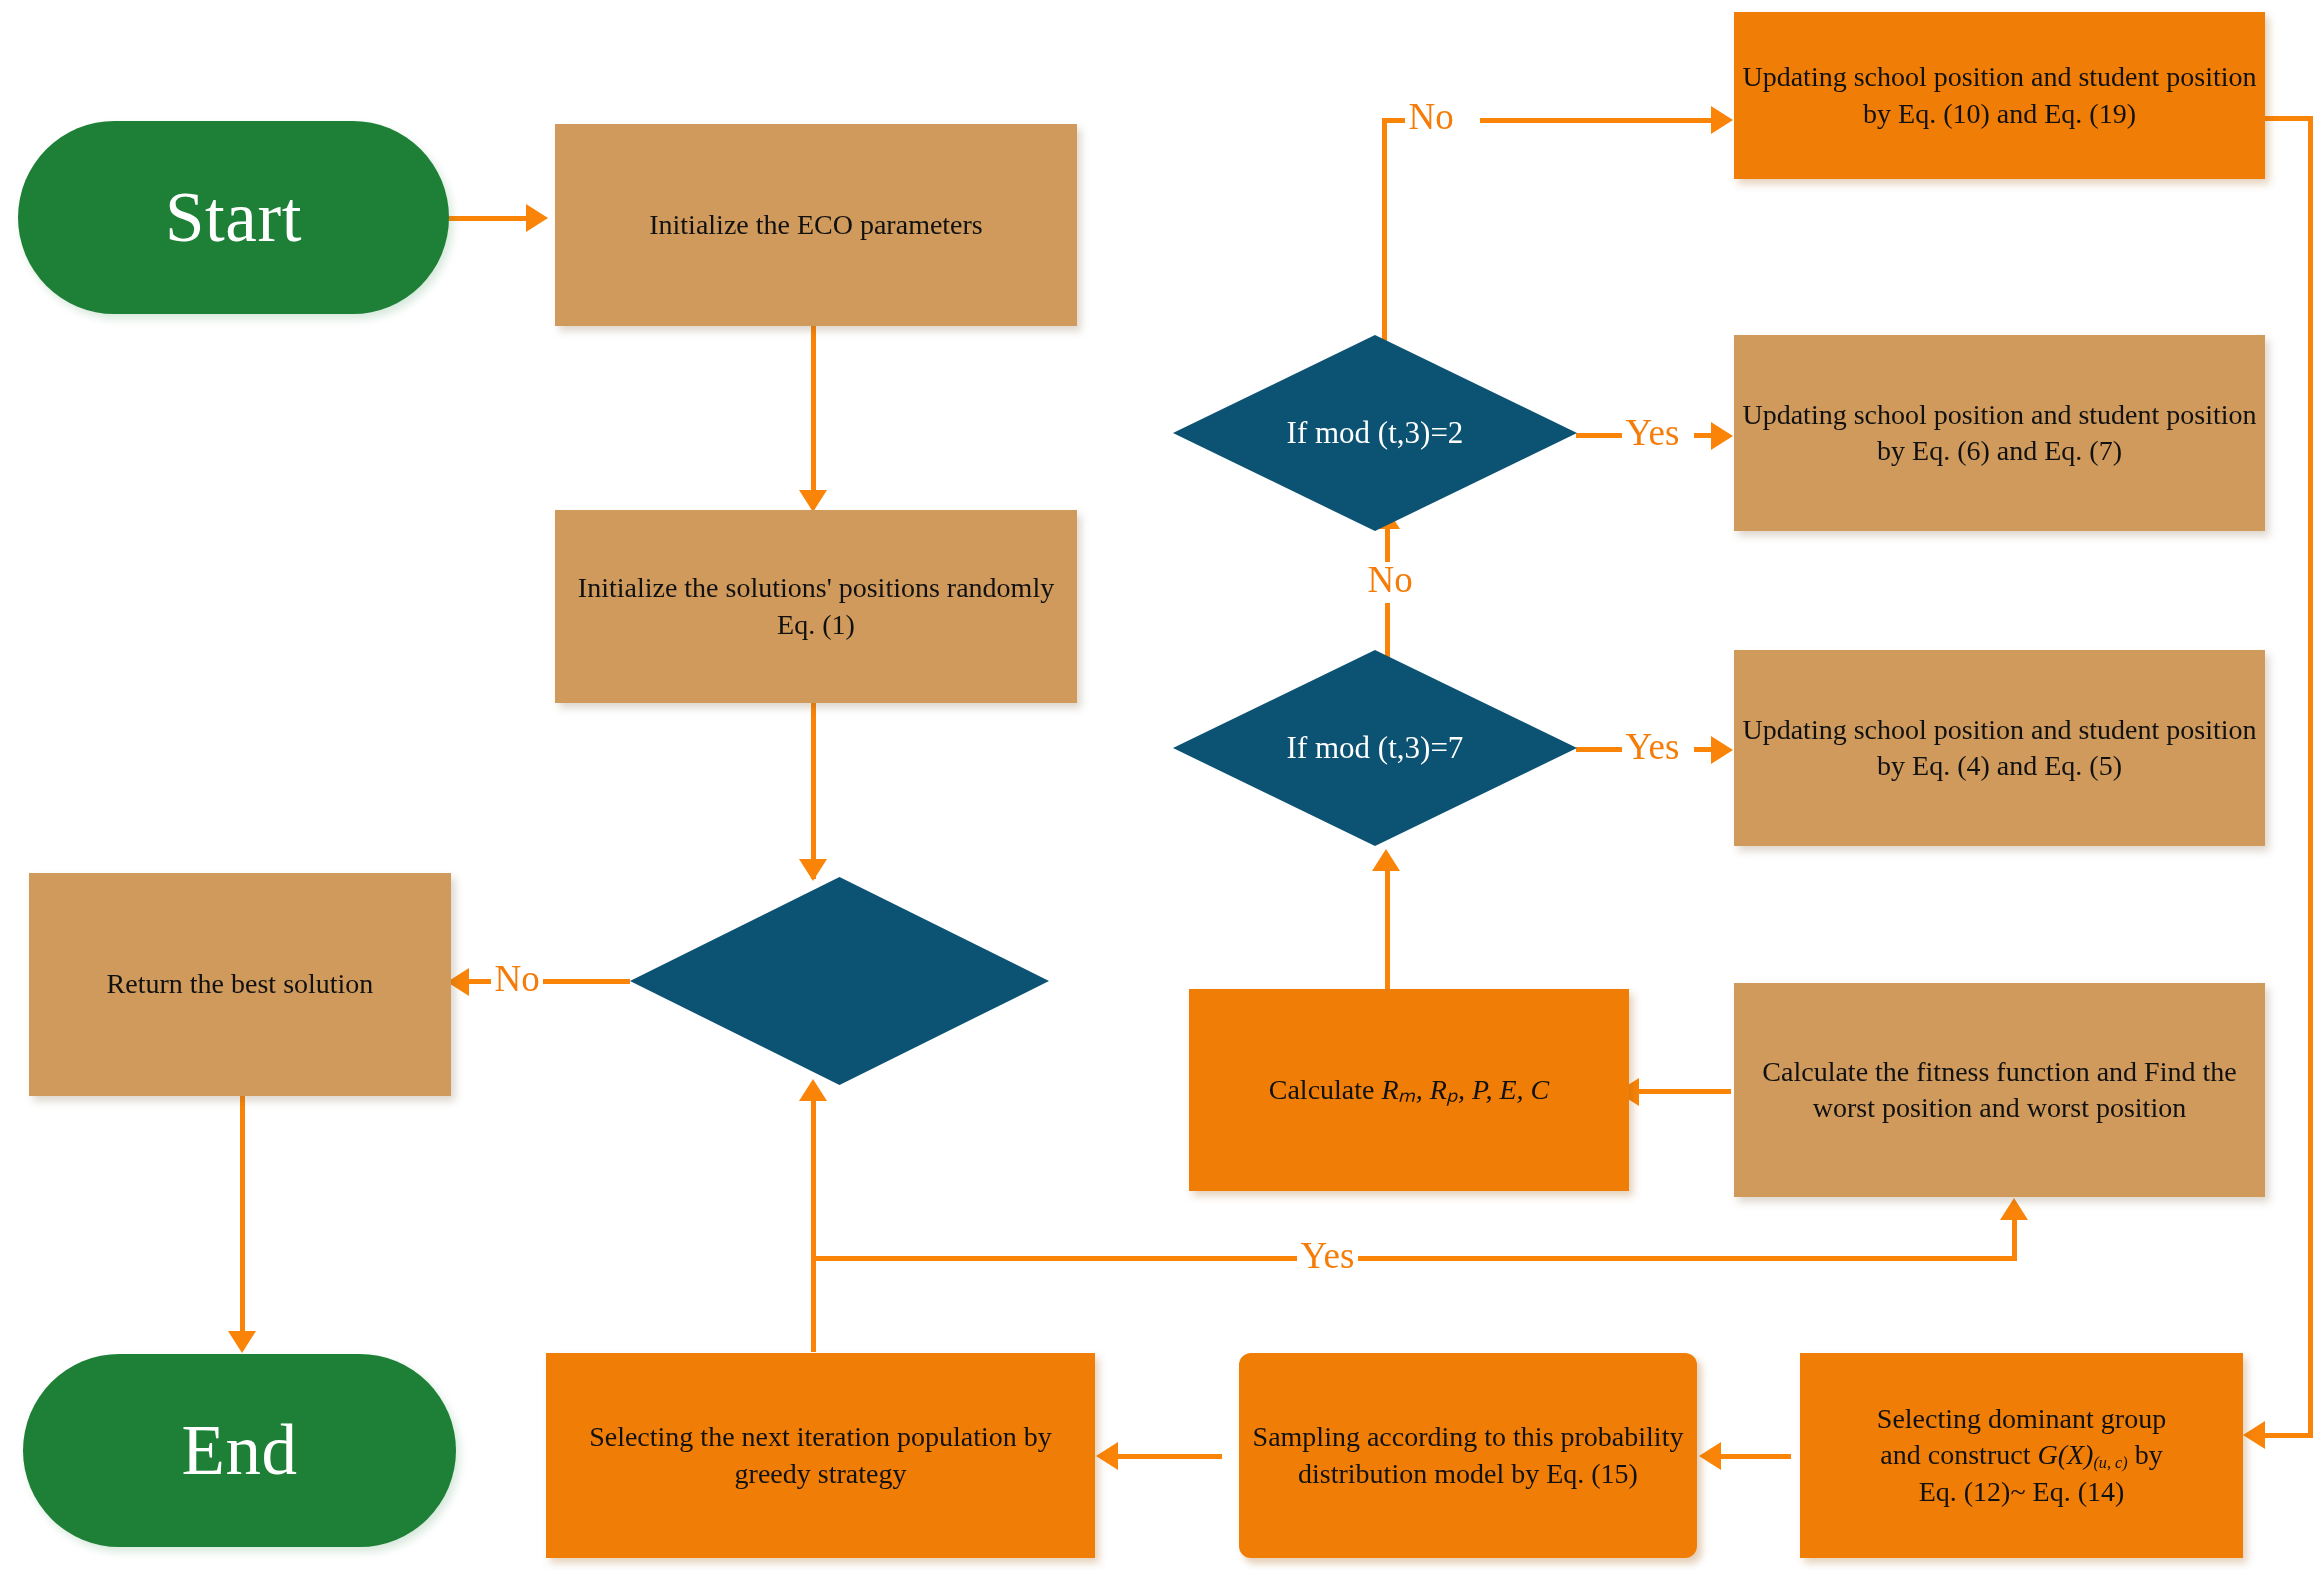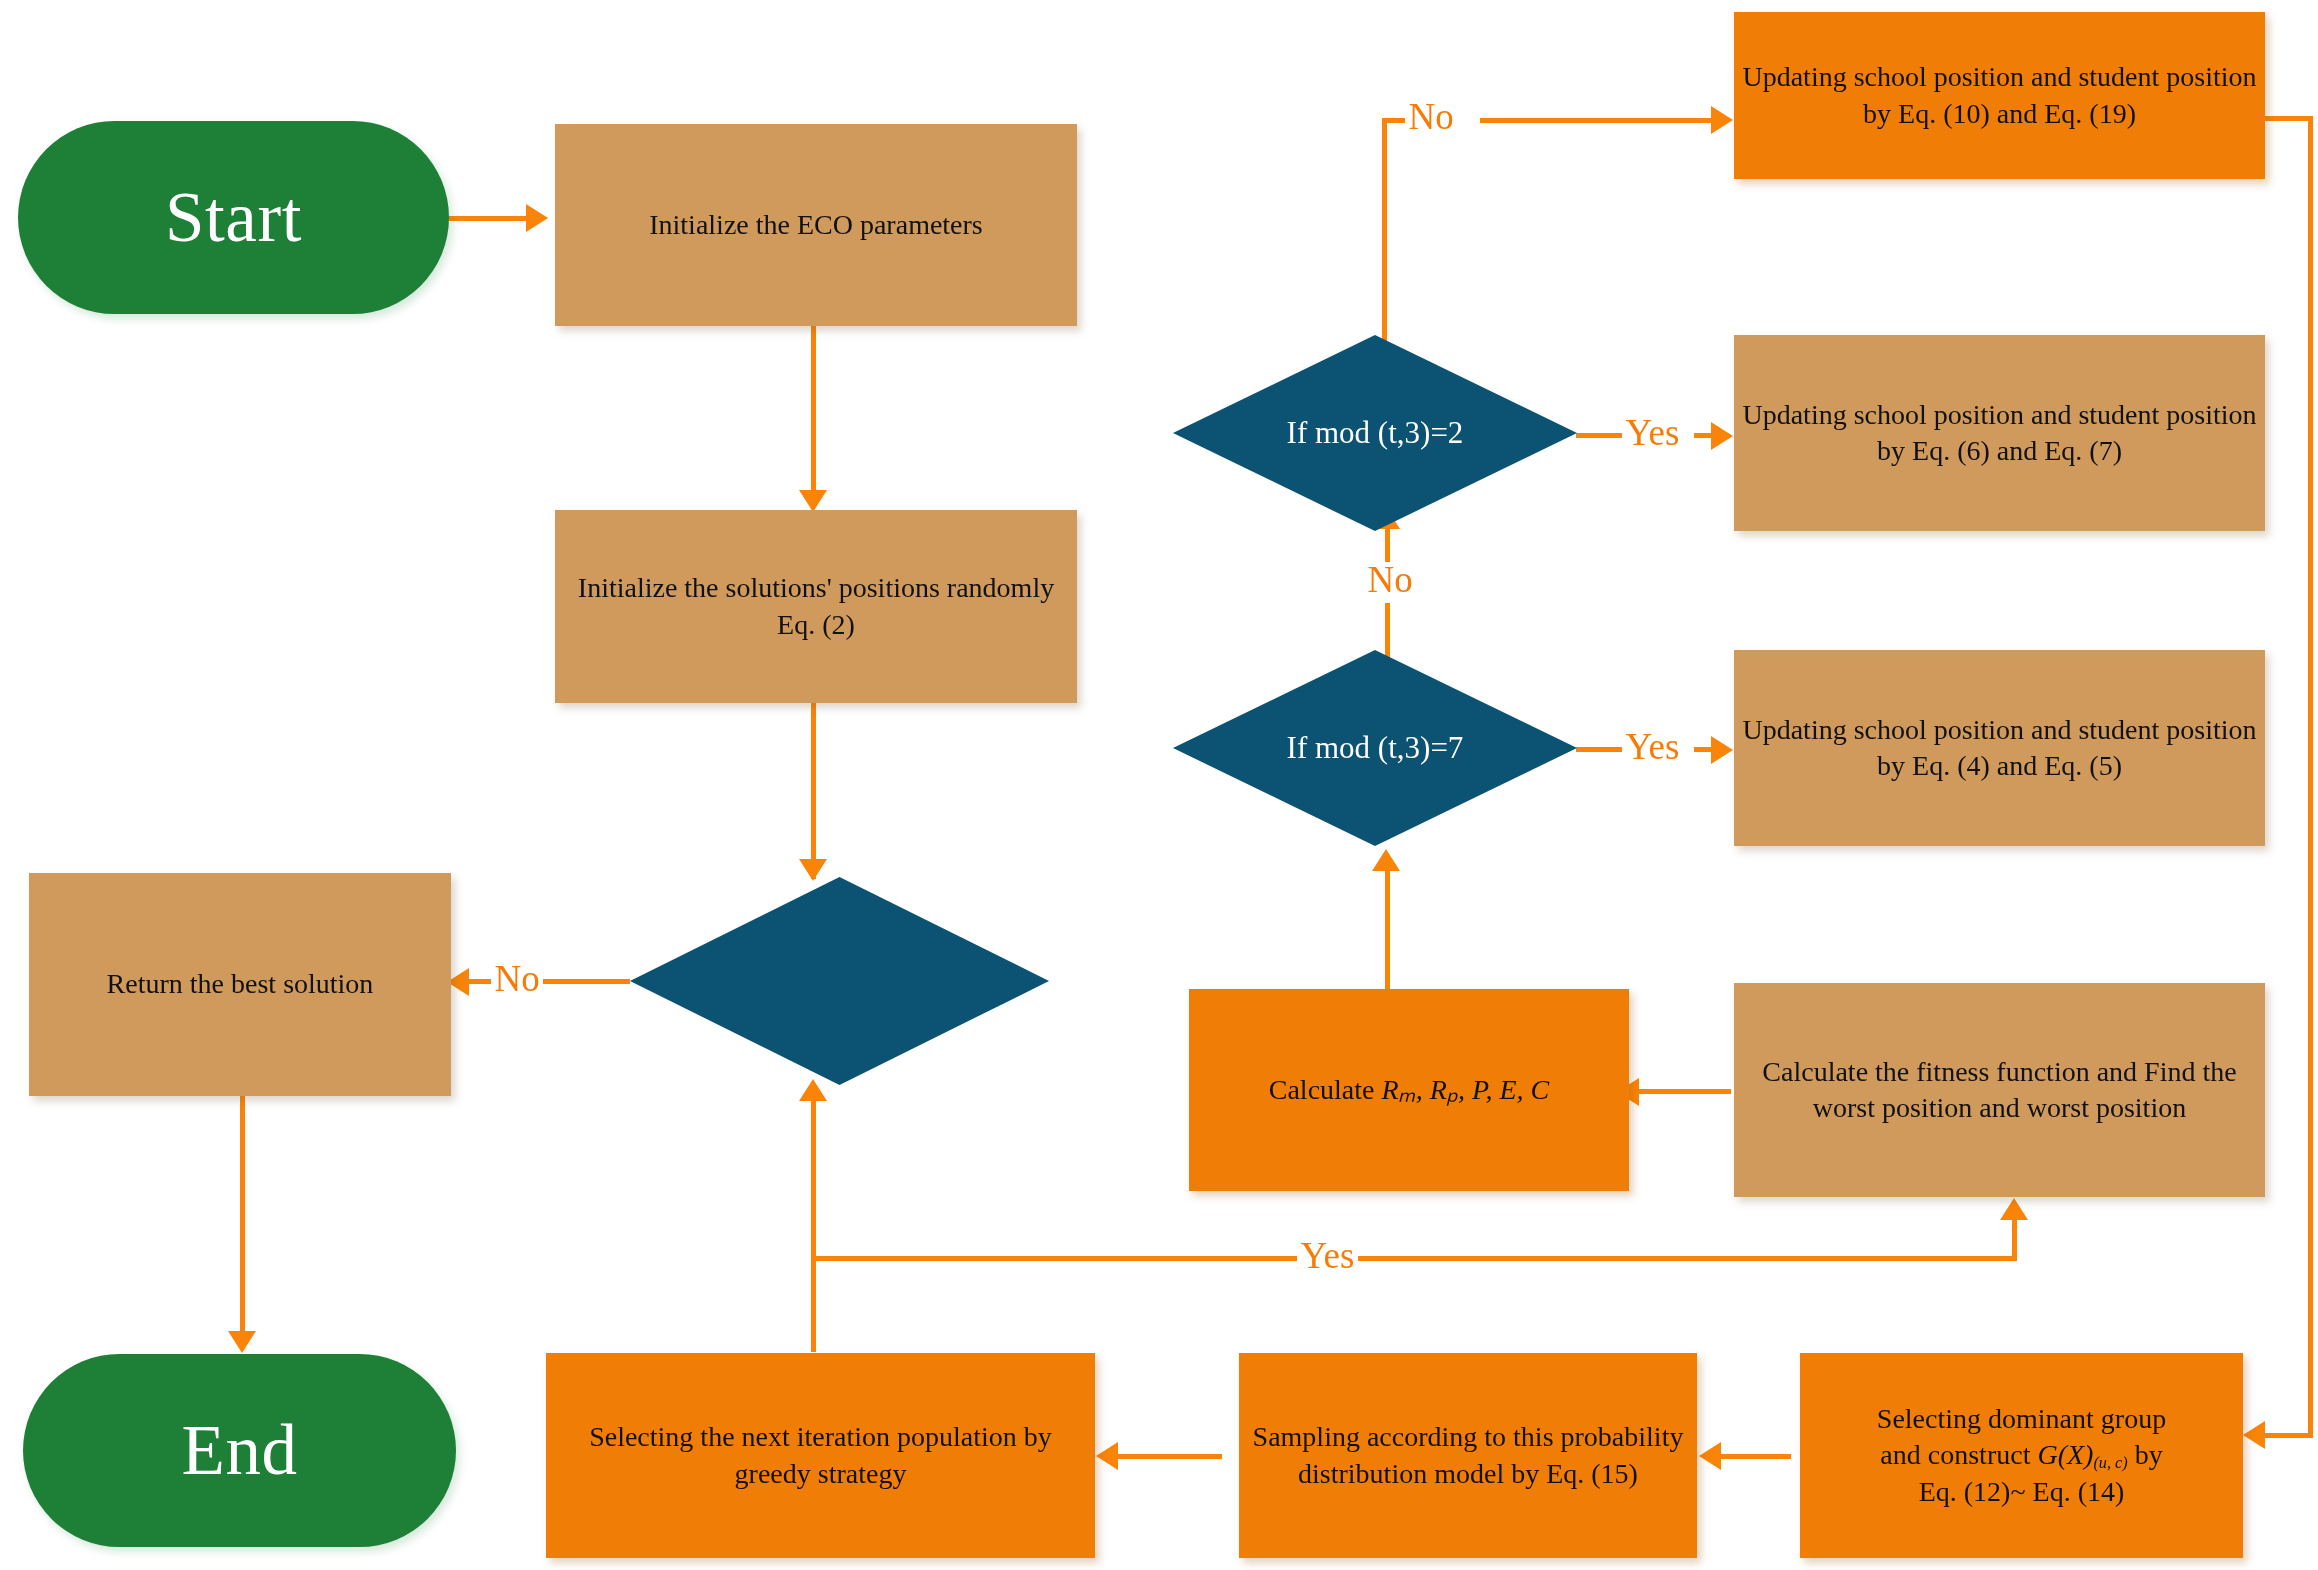--- a/index.html
+++ b/index.html
@@ -124,21 +124,21 @@
 
   <div class="node terminator" style="left:18px;top:121px;width:431px;height:193px;">
     <span class="txt">Start</span>
   </div>
 
   <div class="node tan" style="left:555px;top:124px;width:522px;height:202px;">
     <span class="txt">Initialize the ECO parameters</span>
   </div>
 
   <div class="node tan" style="left:555px;top:510px;width:522px;height:193px;">
-    <span class="txt">Initialize the solutions' positions randomly Eq. (2)</span>
+    <span class="txt">Initialize the solutions' positions randomly Eq. (1)</span>
   </div>
 
   <div class="node diamond" style="left:630px;top:877px;width:419px;height:208px;">
     <span class="dshape"></span>
   </div>
 
   <div class="node tan" style="left:29px;top:873px;width:422px;height:223px;">
     <span class="txt">Return the best solution</span>
   </div>
 
@@ -177,21 +177,21 @@
   </div>
 
   <div class="node orange" style="left:1800px;top:1353px;width:443px;height:205px;">
     <span class="txt">
       <span>Selecting dominant group</span><br>
       <span>and construct </span><span class="ital">G(X)</span><span class="subsm">(u, c)</span><span> by</span><br>
       <span>Eq. (12)~ Eq. (14)</span>
     </span>
   </div>
 
-  <div class="node orange" style="left:1239px;top:1353px;width:458px;height:205px;">
+  <div class="node orange" style="left:1239px;top:1353px;width:458px;height:205px;border-radius:12px;">
     <span class="txt">Sampling according to this probability distribution model by Eq. (15)</span>
   </div>
 
   <div class="node orange" style="left:546px;top:1353px;width:549px;height:205px;">
     <span class="txt">Selecting the next iteration population by greedy strategy</span>
   </div>
 
 </div>
 
 

